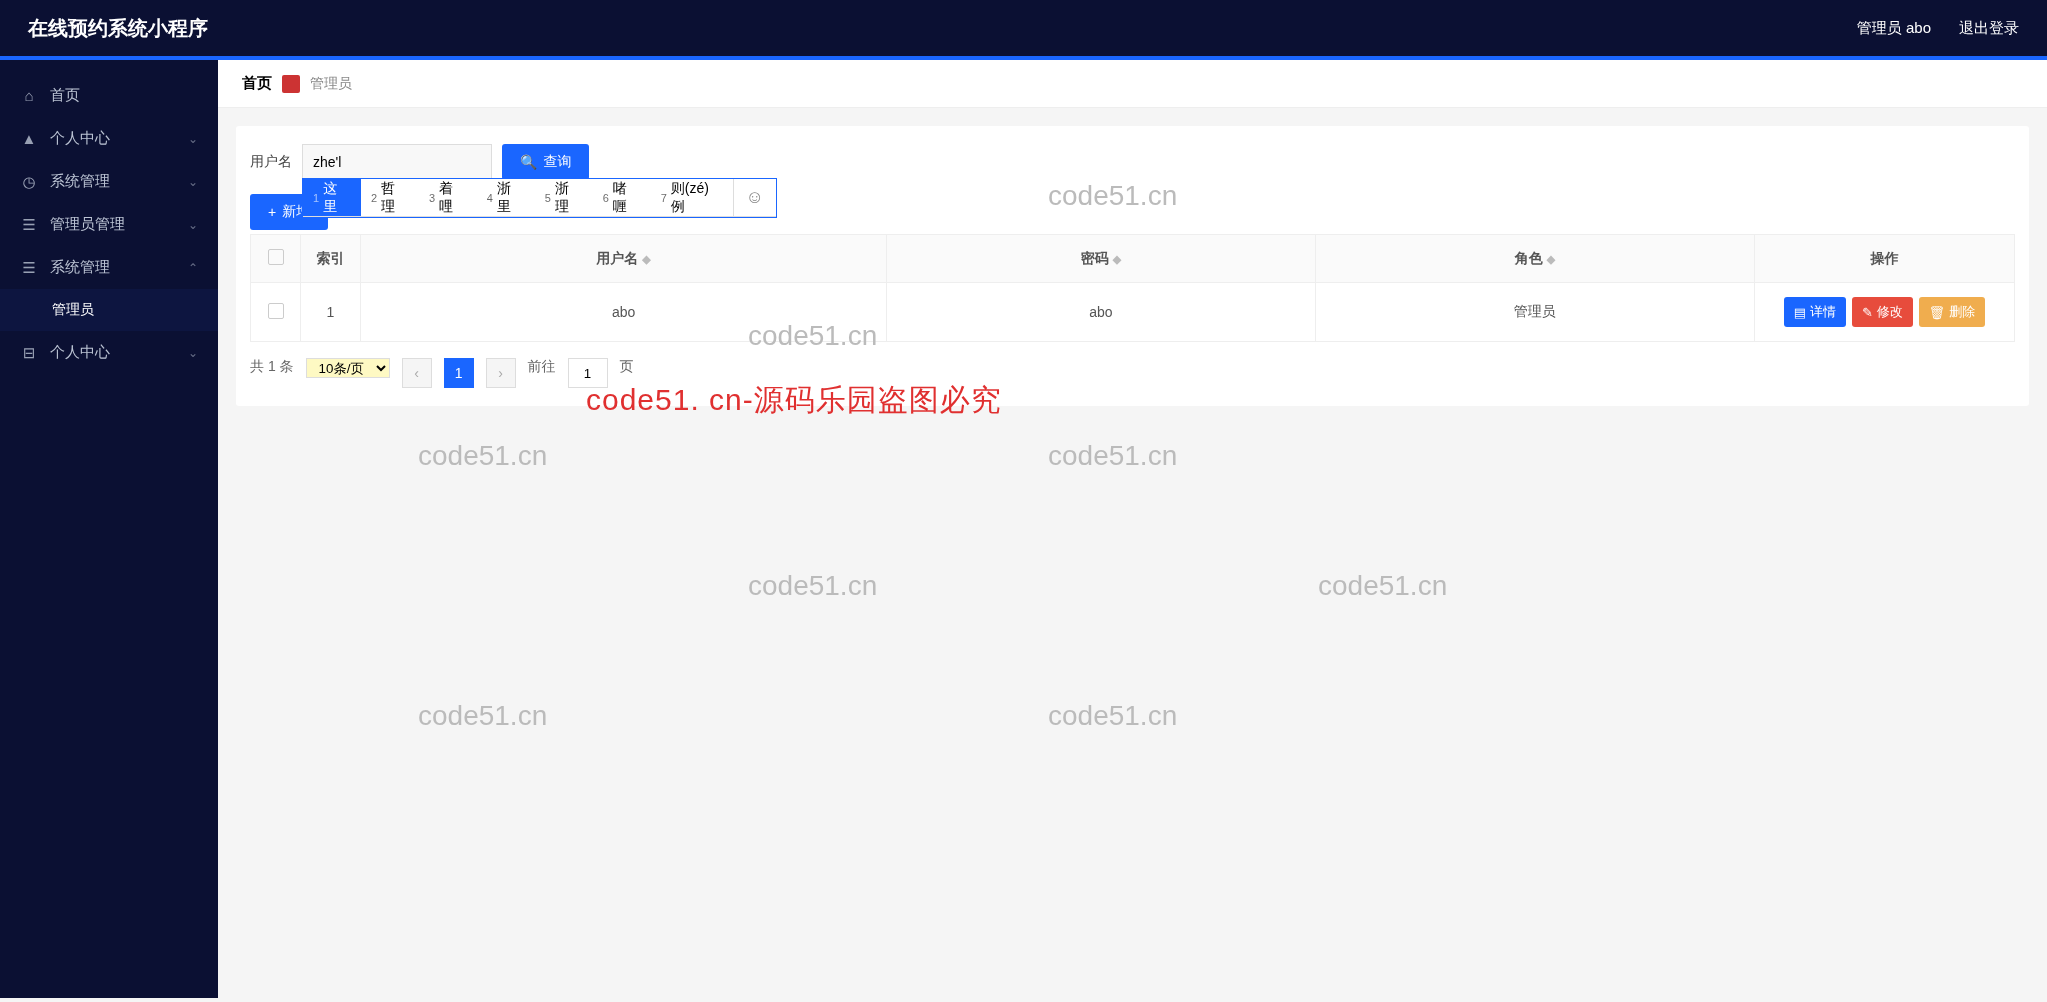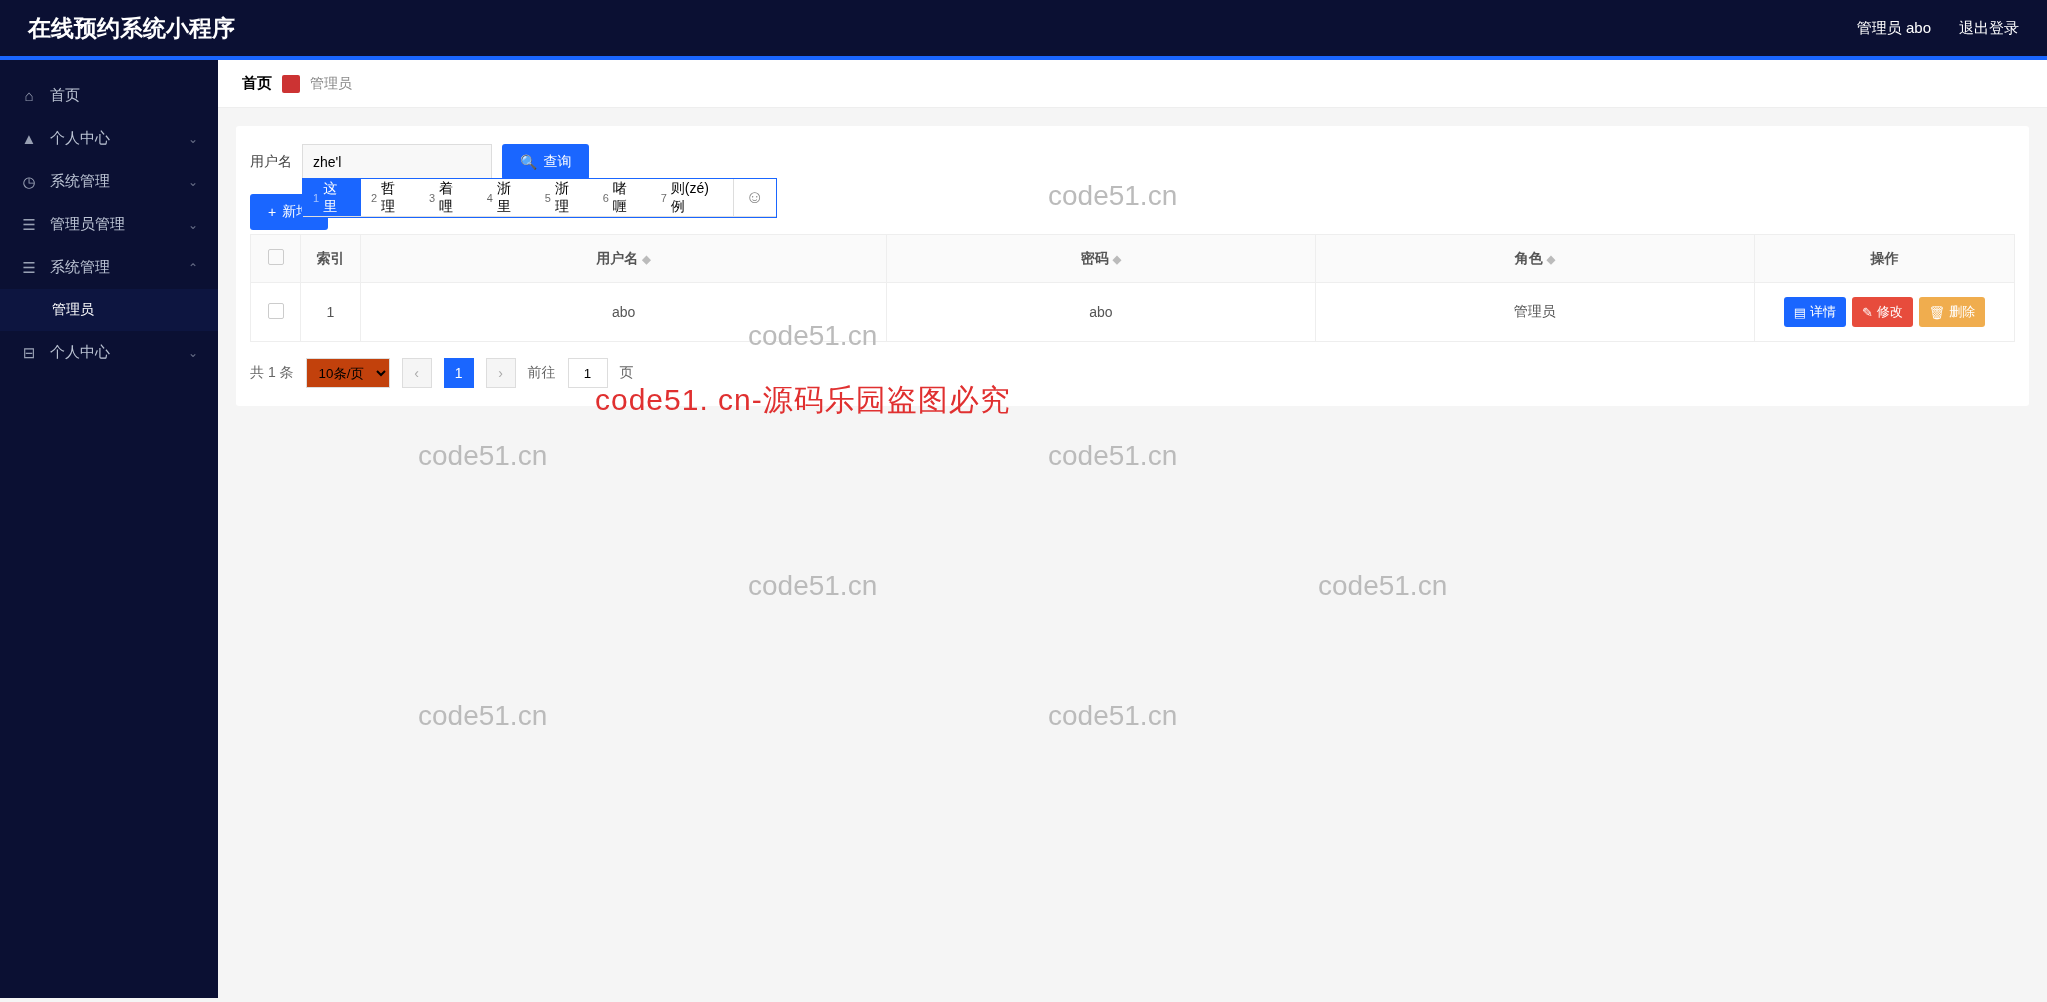--- a/index.html
+++ b/index.html
@@ -1,18 +1,18 @@
 <!DOCTYPE html>
 <html><head>
 <meta charset="utf-8">
 <style>
 *{box-sizing:border-box;margin:0;padding:0;font-family:"Microsoft YaHei",Arial,sans-serif}
 body{background:#f5f5f5;width:2047px;height:1002px;overflow:hidden;position:relative}
 .header{height:60px;background:#0b1033;color:#fff;display:flex;align-items:center;padding:0 28px;border-bottom:4px solid #1a66ff}
-.header-title{font-size:23px;font-weight:600;flex:1}
+.header-title{font-size:20px;font-weight:600;flex:1}
 .header-right{display:flex;gap:28px;font-size:15px}
 .header-right span{cursor:pointer}
 .layout{display:flex;height:calc(100% - 64px)}
 .sidebar{width:218px;background:#0b1033;color:#bcc4d4;padding-top:14px}
 .nav-item{display:flex;align-items:center;padding:12px 20px;font-size:15px;cursor:pointer;gap:12px}
 .nav-item .chev{margin-left:auto;opacity:.5;font-size:12px}
 .nav-sub{padding:12px 20px 12px 52px;font-size:14px;color:#fff;background:#0d1540;cursor:pointer}
 .icon{width:18px;display:inline-flex;justify-content:center;opacity:.8}
 .main{flex:1;padding:0;position:relative}
 .crumb{background:#fff;padding:14px 24px;display:flex;align-items:center;gap:10px;border-bottom:1px solid #eee}
@@ -38,22 +38,22 @@
 .table{width:100%;border-collapse:collapse;margin-top:4px}
 .table th,.table td{border:1px solid #eee;padding:14px 10px;text-align:center;font-size:14px;color:#555}
 .table th{background:#fafafa;font-weight:600}
 .sort{color:#bbb;font-size:11px;margin-left:4px}
 .chk{width:16px;height:16px;border:1px solid #ccc;border-radius:2px;display:inline-block}
 .row-actions{display:flex;gap:6px;justify-content:center}
 .sm-btn{height:30px;padding:0 10px;font-size:13px;color:#fff;border:none;border-radius:3px;cursor:pointer;display:inline-flex;align-items:center;gap:4px}
 .sm-detail{background:#1a66ff}
 .sm-edit{background:#e74c3c}
 .sm-del{background:#f0ad4e}
-.pager{display:flex;align-items:center;gap:12px;margin-top:16px;font-size:14px;color:#666}
-.pgsel{height:30px;border:1px solid #ddd;padding:0 8px;background:#c2410c}
+.pager{display:flex;gap:12px;margin-top:16px;font-size:14px;color:#666}
+.pgsel{height:20px;border:1px solid #ddd;padding:0 8px;background:#fef9c3}
 .pgbtn{width:30px;height:30px;border:1px solid #ddd;background:#f5f5f5;color:#aaa;display:flex;align-items:center;justify-content:center;cursor:pointer}
 .pgbtn.act{background:#1a66ff;color:#fff;border-color:#1a66ff}
 .pgin{width:40px;height:30px;text-align:center;border:1px solid #ddd}
 .wm{position:absolute;color:#bbb;font-size:28px;pointer-events:none;font-family:Arial}
 .wm-red{position:absolute;color:#e03030;font-size:30px;pointer-events:none;letter-spacing:1px}
 </style>
 </head>
 <body>
 
 <div class="header">
@@ -208,15 +208,15 @@
     </div>
 
     <div class="wm" style="top:120px;left:830px">code51.cn</div>
     <div class="wm" style="top:260px;left:530px">code51.cn</div>
     <div class="wm" style="top:380px;left:200px">code51.cn</div>
     <div class="wm" style="top:380px;left:830px">code51.cn</div>
     <div class="wm" style="top:510px;left:530px">code51.cn</div>
     <div class="wm" style="top:510px;left:1100px">code51.cn</div>
     <div class="wm" style="top:640px;left:200px">code51.cn</div>
     <div class="wm" style="top:640px;left:830px">code51.cn</div>
-    <div class="wm-red" style="top:320px;left:377px">code51. cn-源码乐园盗图必究</div>
+    <div class="wm-red" style="top:320px;left:368px">code51. cn-源码乐园盗图必究</div>
   </div>
 </div>
 
 </body></html>

